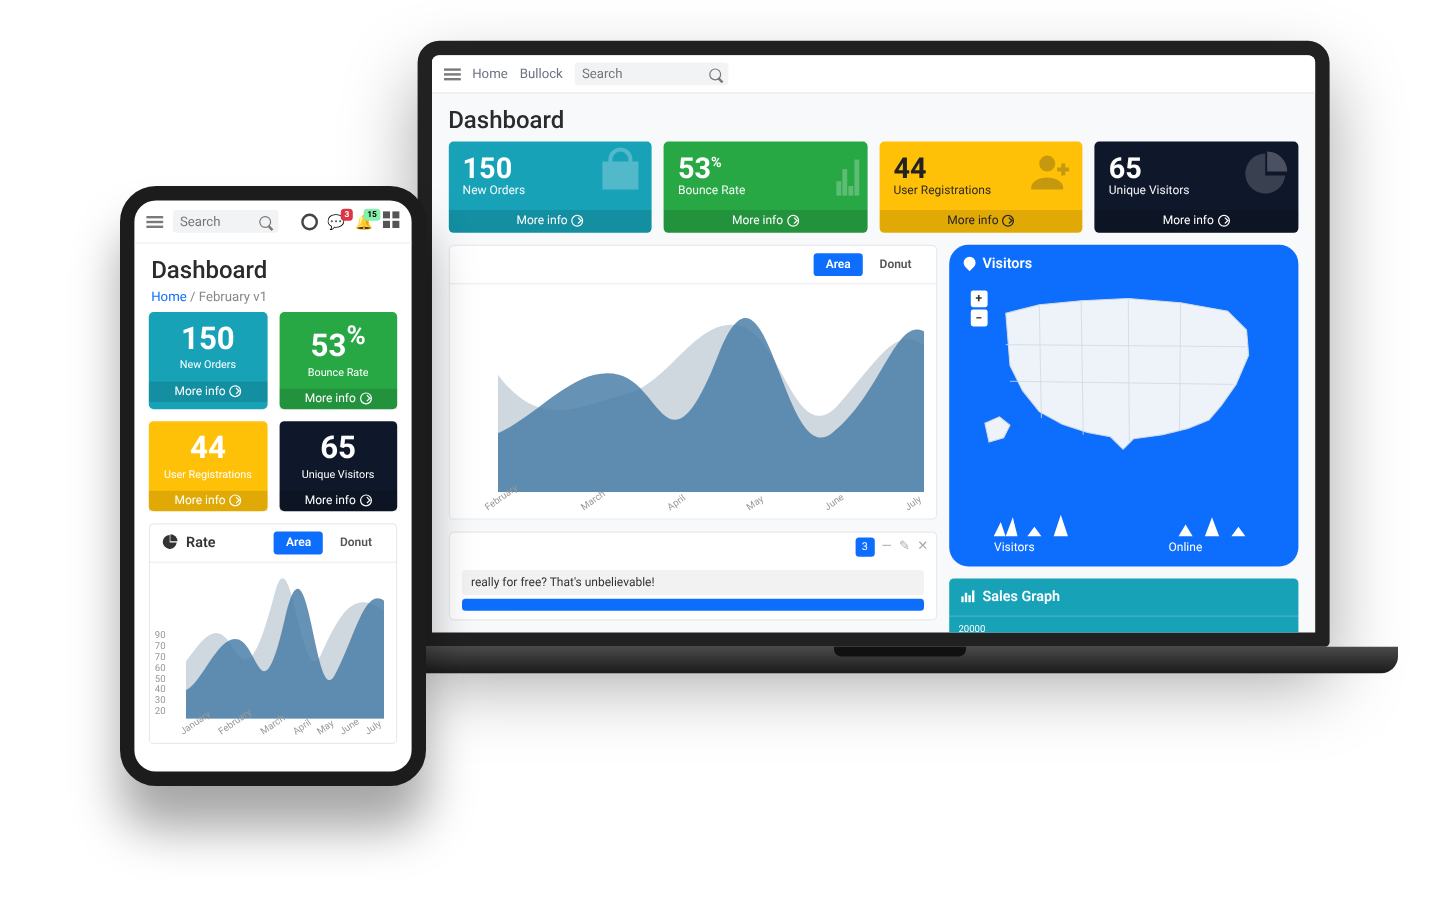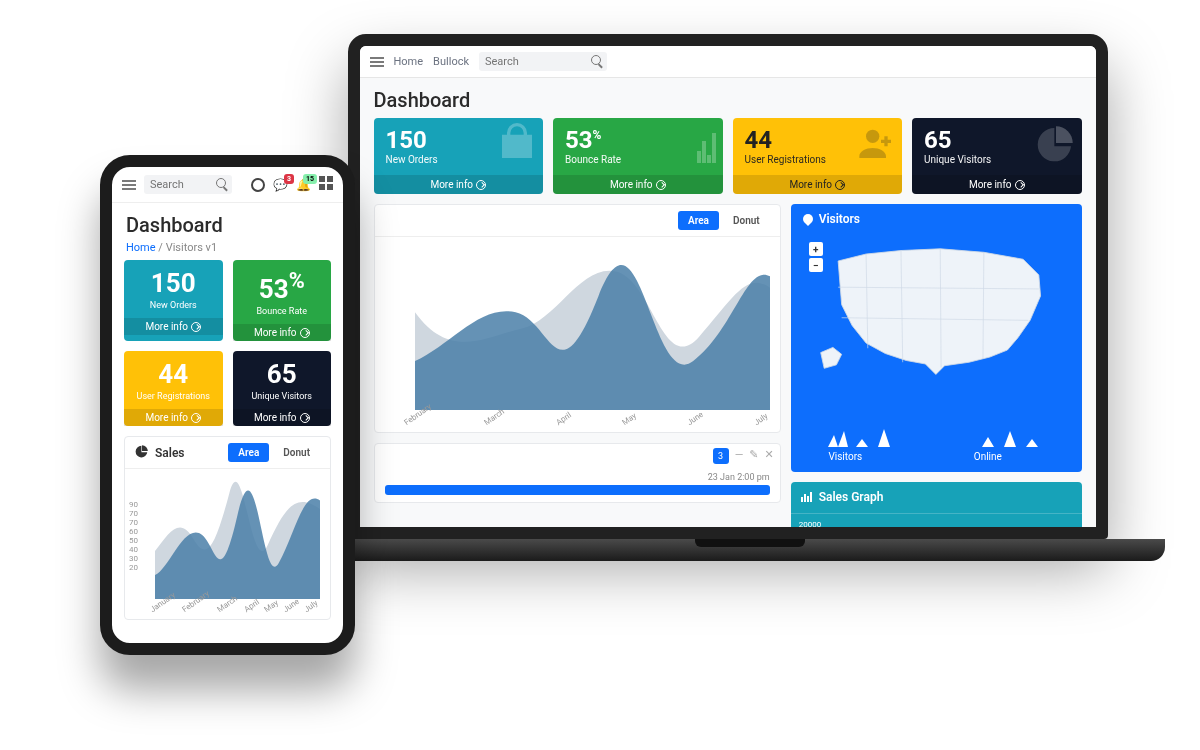--- a/index.html
+++ b/index.html
@@ -52,21 +52,21 @@
 
   
   .navbar {
     display:flex;align-items:center;gap:10px;
     background:#fff;border-bottom:1px solid #e6e6e6;
     padding:6px 10px;font-size:11px;color:#6b7280;
   }
   .burger{width:14px;height:10px;display:flex;flex-direction:column;justify-content:space-between;cursor:pointer}
   .burger span{height:2px;background:#7a7a7a;display:block}
   .nav-link{color:#6b7280}
-  .search-wrap{display:flex;align-items:flex-start;background:#f2f3f5;border-radius:3px;padding:3px 6px;gap:6px}
+  .search-wrap{display:flex;align-items:center;background:#f2f3f5;border-radius:3px;padding:3px 6px;gap:6px}
   .search-wrap input{border:0;background:transparent;font-size:11px;width:100px;outline:none;color:#555}
   .search-ico{width:10px;height:10px;border:1.5px solid #777;border-radius:50%;position:relative}
   .search-ico::after{content:'';position:absolute;width:5px;height:1.5px;background:#777;transform:rotate(45deg);bottom:-2px;right:-3px}
 
   
   .p-nav{display:flex;align-items:center;gap:8px;padding:8px 10px;border-bottom:1px solid #eee}
   .p-nav .search-wrap input{width:60px}
   .p-icons{margin-left:auto;display:flex;gap:8px;align-items:center}
   .pill{position:relative;font-size:12px}
   .badge{position:absolute;top:-4px;right:-6px;background:#dc3545;color:#fff;font-size:7px;font-weight:700;border-radius:3px;padding:0 3px;line-height:10px}
@@ -92,27 +92,27 @@
   
   .panel{background:#fff;border:1px solid #e7e9ec;border-radius:4px}
   .panel-h{display:flex;justify-content:space-between;padding:6px 10px;border-bottom:1px solid #eee;font-size:12px;font-weight:600;color:#333}
   .tabs{display:flex;gap:4px;font-size:10px}
   .tabs span{padding:4px 10px;border-radius:3px;cursor:pointer;color:#555}
   .tabs span.active{background:#0d6efd;color:#fff}
 
   
   .chart{position:relative;height:150px;padding:10px 10px 20px 30px}
   .chart-lg{height:195px;padding:10px 10px 22px 40px}
-  .ylabels{position:absolute;left:4px;top:6px;bottom:22px;display:flex;flex-direction:column;justify-content:center;font-size:8px;color:#999}
+  .ylabels{position:absolute;left:4px;top:6px;bottom:22px;display:flex;flex-direction:column;justify-content:flex-end;font-size:8px;color:#999}
   .xlabels{position:absolute;left:30px;right:10px;bottom:4px;display:flex;justify-content:space-between;font-size:8px;color:#999}
   .xlabels span{transform:rotate(-35deg);transform-origin:left}
   svg.area{width:100%;height:100%}
 
   
-  .vis{background:#0d6efd;border-radius:4px;color:#fff}
+  .vis{background:#0d6efd;border-radius:16px;color:#fff}
   .vis-h{display:flex;align-items:center;gap:6px;padding:8px 12px;font-size:12px;font-weight:600}
   .zoom{display:flex;flex-direction:column;gap:2px;margin:4px 0 0 10px}
   .zoom div{width:14px;height:14px;background:#fff;color:#333;font-size:10px;font-weight:700;display:flex;align-items:center;justify-content:center;border-radius:2px;cursor:pointer}
   .map-box{height:185px;display:flex;align-items:flex-start;justify-content:center;position:relative}
   .map-svg{width:90%;height:150px}
   .spark-row{display:flex;justify-content:space-around;padding:6px 0 10px;font-size:10px}
   .spark svg{display:block;margin:0 auto 4px}
 
   
   .chat{font-size:10px}
@@ -251,23 +251,21 @@
           </div>
 
           <div class="panel chat">
             <div class="chat-h">
               <span class="chip">3</span>
               <span>—</span>
               <span>✎</span>
               <span>✕</span>
             </div>
             <div class="msg">
-              <div class="meta">
-                  <span>23 Jan 2:00 pm</span>
-                </div>
+              <div class="bubble">really for free? That's unbelievable!</div>
               <div class="bubble blue"></div>
 
             </div>
           </div>
         </div>
 
         <div class="l-right">
           <div class="vis">
             <div class="vis-h">
               <span class="pin"></span>
@@ -368,21 +366,21 @@
           </svg>
       </span>
     </div>
   </div>
 
   <div class="p-head">
     <h1 class="title">Dashboard</h1>
     <div class="crumbs">
       <a>Home</a>
       <span>/</span>
-      <span>Visitors v1</span>
+      <span>February v1</span>
     </div>
   </div>
 
   <div class="p-body">
     <div class="p-row">
       <div class="p-card teal">
         <div class="v">150</div>
         <div class="l">New Orders</div>
         <div class="m"><span>More info</span><span class="arrow-circ"></span></div>
       </div>
@@ -407,21 +405,21 @@
 
     <div class="panel">
       <div class="panel-h">
         <span style="display:flex;align-items:center;gap:6px">
           <span>
             <svg width="14" height="14" viewBox="0 0 24 24" fill="#333">
                 <path d="M12 2v10h10A10 10 0 0012 2z"></path>
                 <path d="M11 3a10 10 0 1010 11H11z"></path>
               </svg>
           </span>
-          <span>Sales</span>
+          <span>Rate</span>
         </span>
         <div class="tabs">
           <span class="active">Area</span>
           <span>Donut</span>
         </div>
       </div>
       <div class="chart">
         <div class="ylabels">
           <span>90</span>
           <span>70</span>

